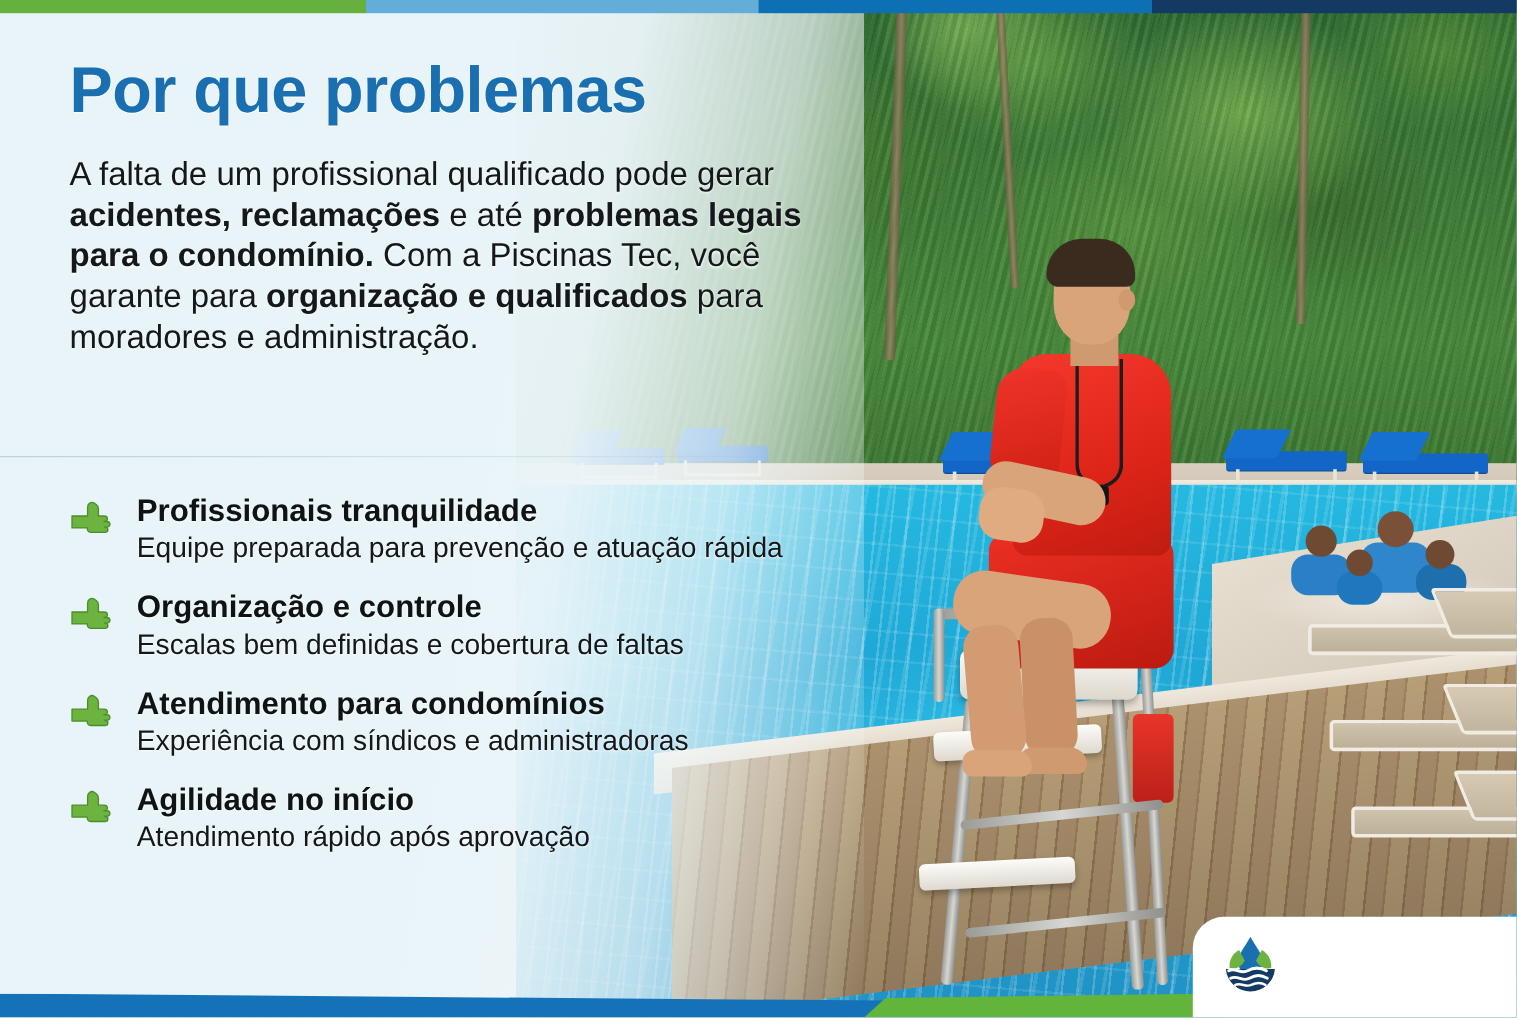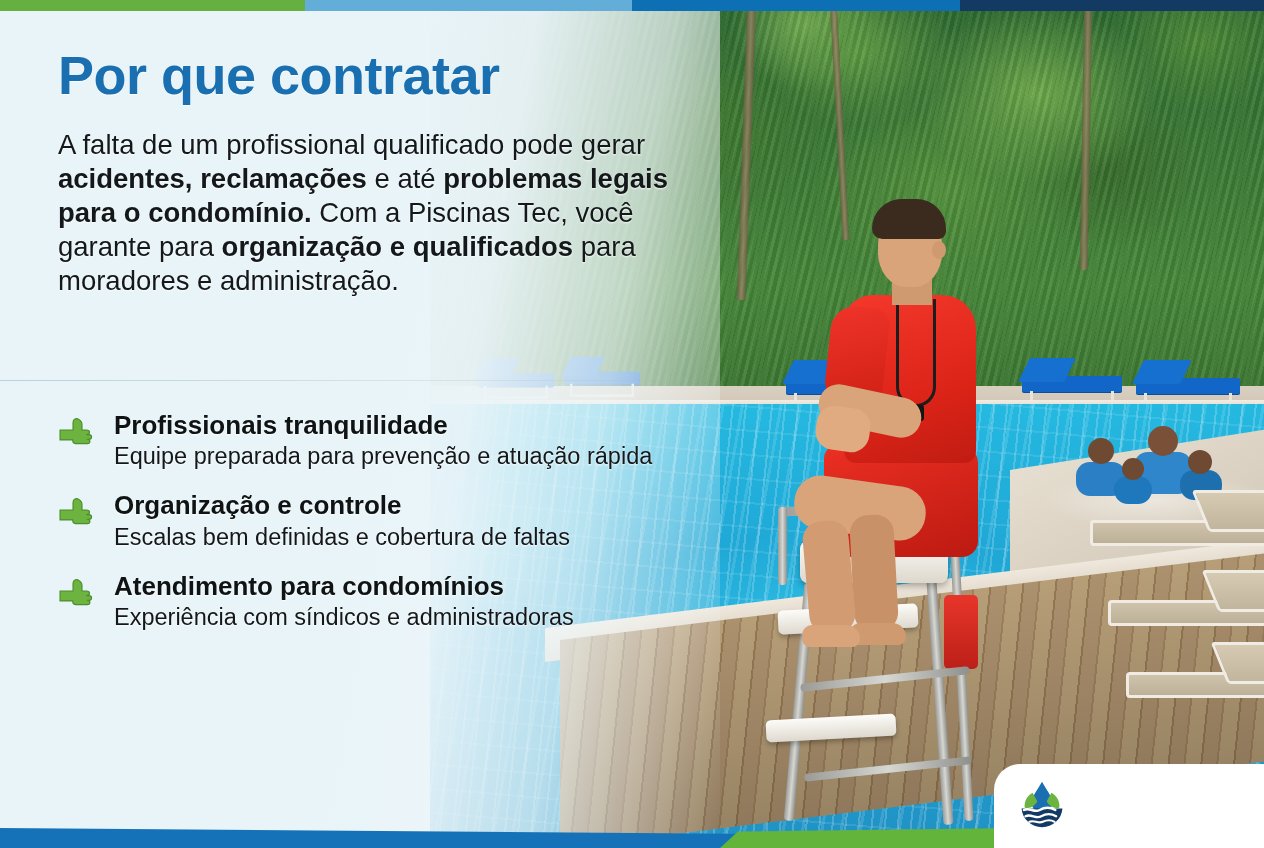--- a/index.html
+++ b/index.html
@@ -454,21 +454,21 @@
 
   <div class="topbar">
     <i class="tb-green"></i>
     <i class="tb-lblue"></i>
     <i class="tb-mblue"></i>
     <i class="tb-dblue"></i>
   </div>
 
   <div class="content">
 
-    <div class="title">Por que contratar</div>
+    <div class="title">Por que problemas</div>
 
     <div class="lede">
       <span>A falta de um profissional qualificado pode gerar </span><b>acidentes, reclamações</b><span> e até </span><b>problemas legais para o condomínio.</b><span> Com a Piscinas Tec, você garante para </span><b>organização e qualificados</b><span> para moradores e administração.</span>
     </div>
 
     <div class="divider"></div>
 
     <div class="bullets">
 
       <div class="bullet">
@@ -494,20 +494,29 @@
       <div class="bullet">
         <span class="b-icon">
           <svg viewBox="0 0 44 34" width="44" height="34" aria-hidden="true">
             <path d="M2 14 h13 v-7.5 c0-3.2 3.4-5 5.8-3.1 l1.6 1.3 c1 .8 1.6 2 1.6 3.3 V14 h4.6 c1.6 0 2.9 1 2.9 2.3 s-1.3 2.3-2.9 2.3 h2.1 c1.6 0 2.9 1 2.9 2.3 s-1.3 2.3-2.9 2.3 h-1.5 c1.5 0 2.7 1 2.7 2.2 s-1.2 2.2-2.7 2.2 H18 c-1.7 0-3.2-1.1-3.2-2.6 v-1.1 H2 z" fill="#6cb43f" stroke="#4d8c2c" stroke-width="1.1" stroke-linejoin="round"></path>
           </svg>
         </span>
         <div class="b-title">Atendimento para condomínios</div>
         <div class="b-sub">Experiência com síndicos e administradoras</div>
       </div>
 
+      <div class="bullet">
+        <span class="b-icon">
+          <svg viewBox="0 0 44 34" width="44" height="34" aria-hidden="true">
+            <path d="M2 14 h13 v-7.5 c0-3.2 3.4-5 5.8-3.1 l1.6 1.3 c1 .8 1.6 2 1.6 3.3 V14 h4.6 c1.6 0 2.9 1 2.9 2.3 s-1.3 2.3-2.9 2.3 h2.1 c1.6 0 2.9 1 2.9 2.3 s-1.3 2.3-2.9 2.3 h-1.5 c1.5 0 2.7 1 2.7 2.2 s-1.2 2.2-2.7 2.2 H18 c-1.7 0-3.2-1.1-3.2-2.6 v-1.1 H2 z" fill="#6cb43f" stroke="#4d8c2c" stroke-width="1.1" stroke-linejoin="round"></path>
+          </svg>
+        </span>
+        <div class="b-title">Agilidade no início</div>
+        <div class="b-sub">Atendimento rápido após aprovação</div>
+      </div>
 
     </div>
   </div>
 
   <div class="bottombar">
     <div class="bb-blue"></div>
     <div class="bb-green"></div>
   </div>
 
   <div class="logo-plate">

